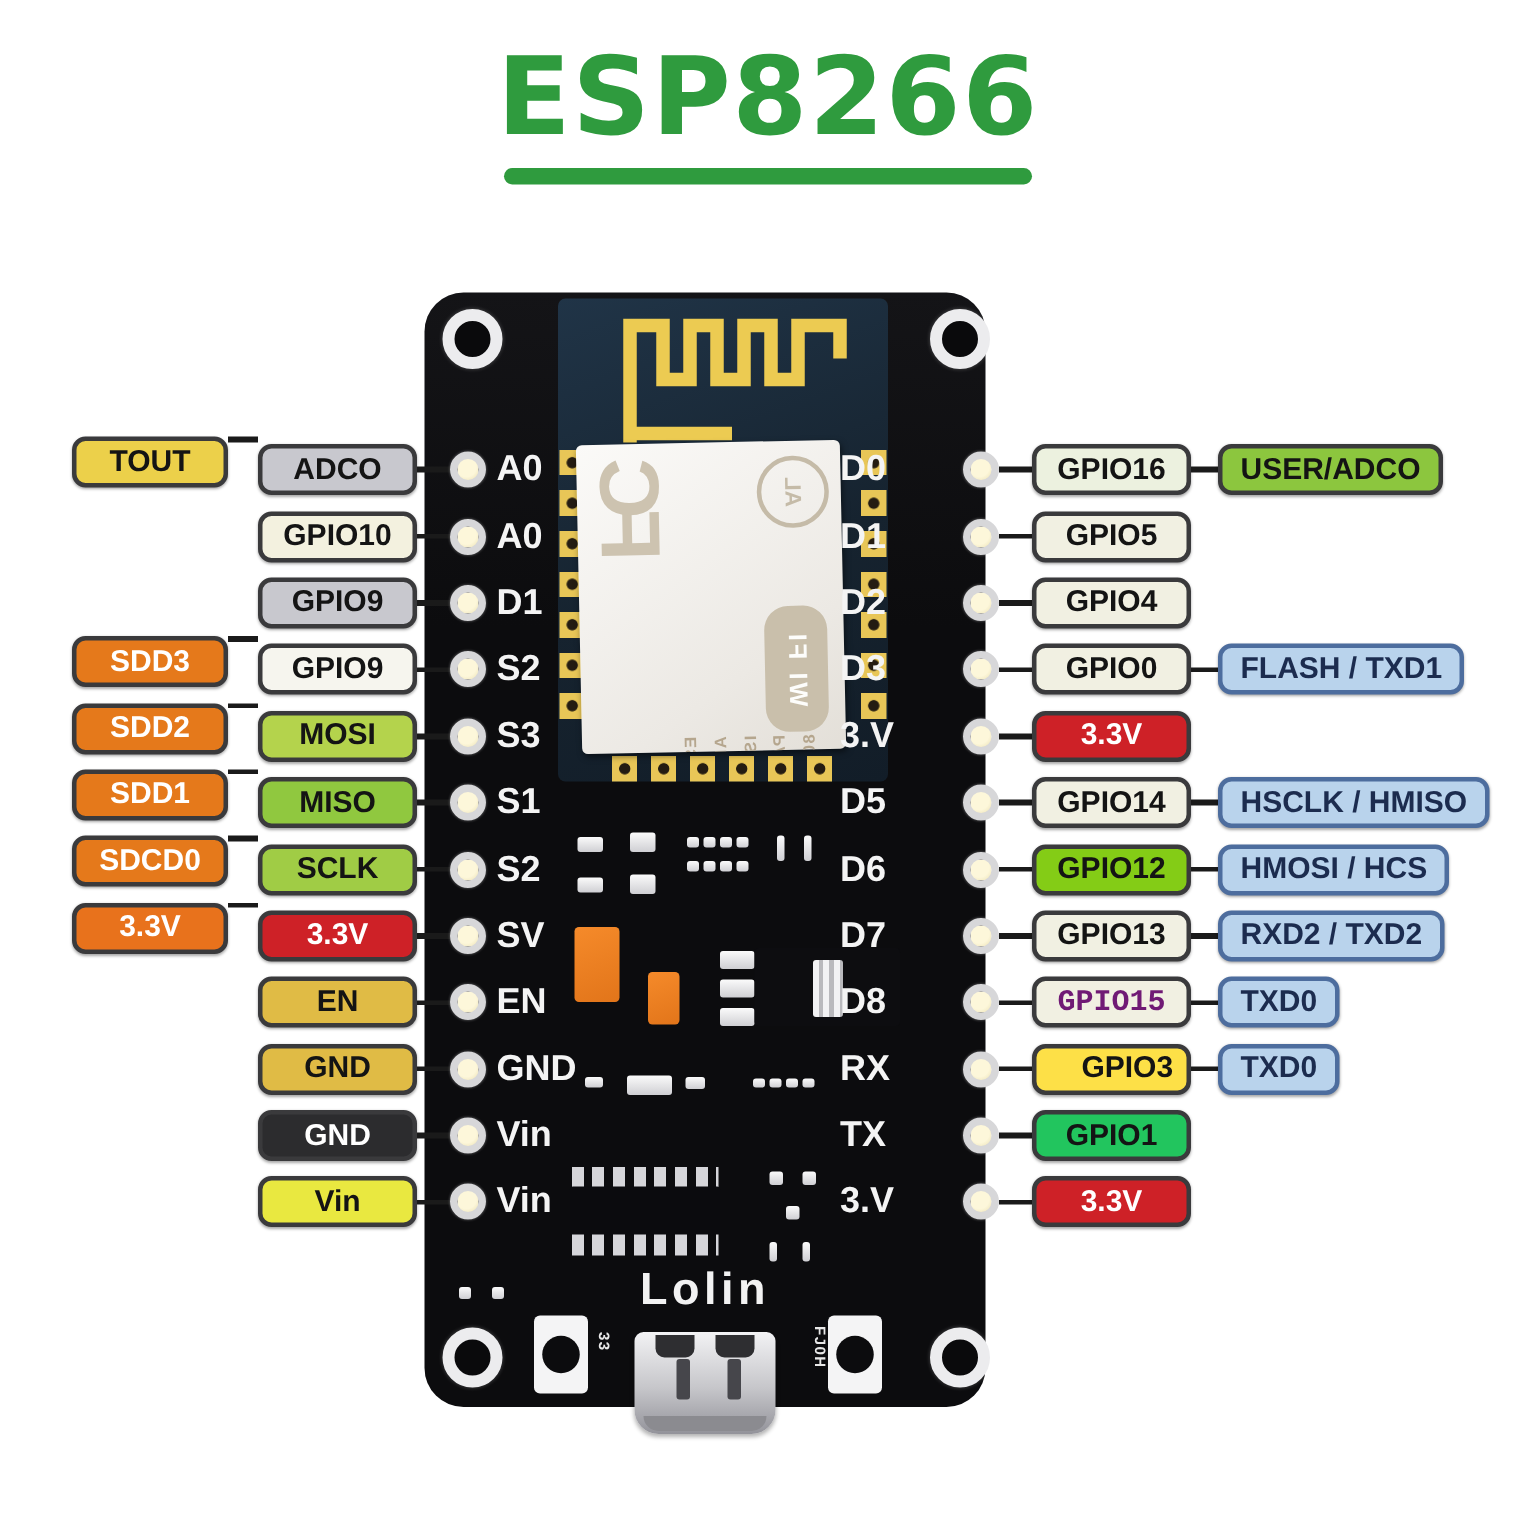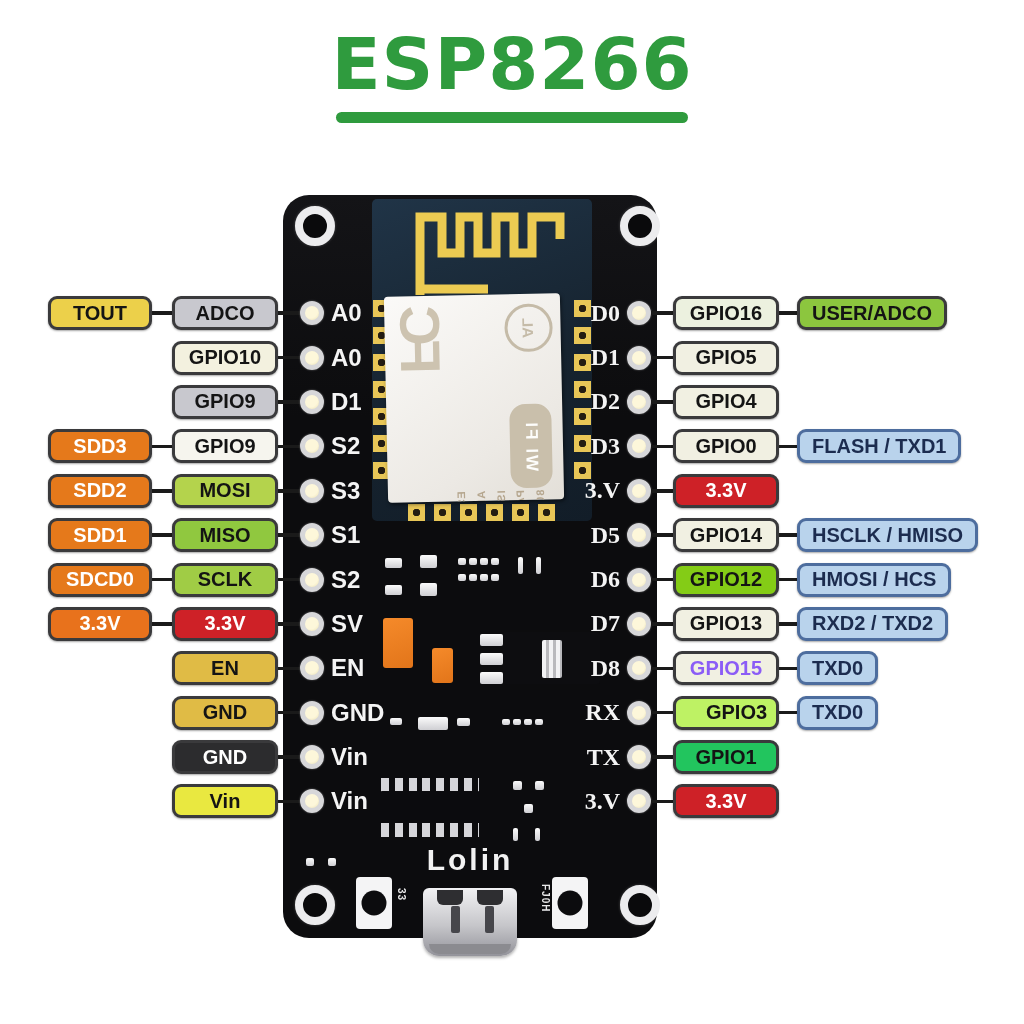--- a/index.html
+++ b/index.html
@@ -61,35 +61,35 @@
   .usb{position:absolute;left:423px;top:888px;width:94px;height:68px;border-radius:6px 6px 16px 16px;
        background:linear-gradient(180deg,#f2f2f4,#c6c6ca 55%,#93939a);box-shadow:0 2px 3px rgba(0,0,0,.3);}
   .usb-notch{position:absolute;top:2px;width:26px;height:15px;background:#2e2e31;border-radius:0 0 6px 6px;}
   .usb-slot{position:absolute;top:18px;width:9px;height:27px;background:#46464b;border-radius:2px;}
   .usb-lip{position:absolute;left:6px;bottom:2px;width:82px;height:10px;background:#8b8b90;border-radius:0 0 12px 12px;}
   
   .rows{position:absolute;top:291px;z-index:5;}
   .rows-left{left:48px;width:360px;}
   .rows-right{left:560px;width:440px;}
   .row{height:44.4px;display:flex;align-items:center;}
-  .slot-o{width:124px;height:100%;display:flex;align-items:center;}
+  .slot-o{width:124px;height:100%;display:flex;align-items:flex-start;}
   .pill{height:34px;box-sizing:border-box;border:3px solid #3a3a3c;border-radius:9px;
         display:flex;align-items:center;justify-content:center;font-weight:bold;font-size:20px;
         box-shadow:0 1px 2px rgba(0,0,0,.35);}
   .po{flex:1;}
   .pi{width:106px;flex:none;}
   .poR{padding:0 12px;flex:none;}
   .wire{height:3.5px;background:#1a1a1a;flex:none;}
   .w1{width:20px;} .w2{width:22px;} .w3{width:18px;}
   .hole{width:24px;height:24px;flex:none;border-radius:50%;box-sizing:border-box;
         border:5px solid #d7d7d9;background:radial-gradient(circle at 42% 38%,#fdf7da 0 55%,#e9dfb2 100%);
         box-shadow:0 0 2px rgba(255,255,255,.4);}
   .pin{color:#f4f4f4;font-size:24px;font-weight:bold;white-space:nowrap;}
   .rows-left .pin{margin-left:7px;}
-  .pinR{width:60px;text-align:right;margin-right:7px;font-family:Liberation Serif, serif;}
+  .pinR{width:60px;text-align:left;margin-right:22px;}
 </style>
 </head>
 <body>
 
 <div class="canvas">
 
   <h1 class="title" style="color: rgb(47, 155, 62);">ESP8266</h1>
   <div class="title-underline" style="background: rgb(47, 155, 62);"></div>
 
   <div class="board"></div>
@@ -339,29 +339,29 @@
         <div class="hole"></div>
         <div class="wire w2"></div>
         <div class="pill pi" style="background: rgb(241, 240, 226); color: rgb(20, 20, 20);">GPIO13</div>
         <div class="wire w3"></div>
         <div class="pill poR" style="background: rgb(185, 211, 236); color: rgb(28, 44, 79); border-color: rgb(77, 109, 158);">RXD2 / TXD2</div>
       </div>
     <div class="row">
         <div class="pin pinR">D8</div>
         <div class="hole"></div>
         <div class="wire w2"></div>
-        <div class="pill pi" style="background: rgb(241, 240, 226); color: #8b5cf6;">GPIO15</div>
+        <div class="pill pi" style="background: rgb(241, 240, 226); color: #701a75; font-family: Liberation Mono, monospace;">GPIO15</div>
         <div class="wire w3"></div>
         <div class="pill poR" style="background: rgb(185, 211, 236); color: rgb(28, 44, 79); border-color: rgb(77, 109, 158);">TXD0</div>
       </div>
     <div class="row">
         <div class="pin pinR">RX</div>
         <div class="hole"></div>
         <div class="wire w2"></div>
-        <div class="pill pi" style="background: #bef264; color: rgb(20, 20, 20); padding-left: 21px;">GPIO3</div>
+        <div class="pill pi" style="background: #fde047; color: rgb(20, 20, 20); padding-left: 21px;">GPIO3</div>
         <div class="wire w3"></div>
         <div class="pill poR" style="background: rgb(185, 211, 236); color: rgb(28, 44, 79); border-color: rgb(77, 109, 158);">TXD0</div>
       </div>
     <div class="row">
         <div class="pin pinR">TX</div>
         <div class="hole"></div>
         <div class="wire w2"></div>
         <div class="pill pi" style="background: #22c55e; color: rgb(20, 20, 20);">GPIO1</div>
       </div>
     <div class="row">

